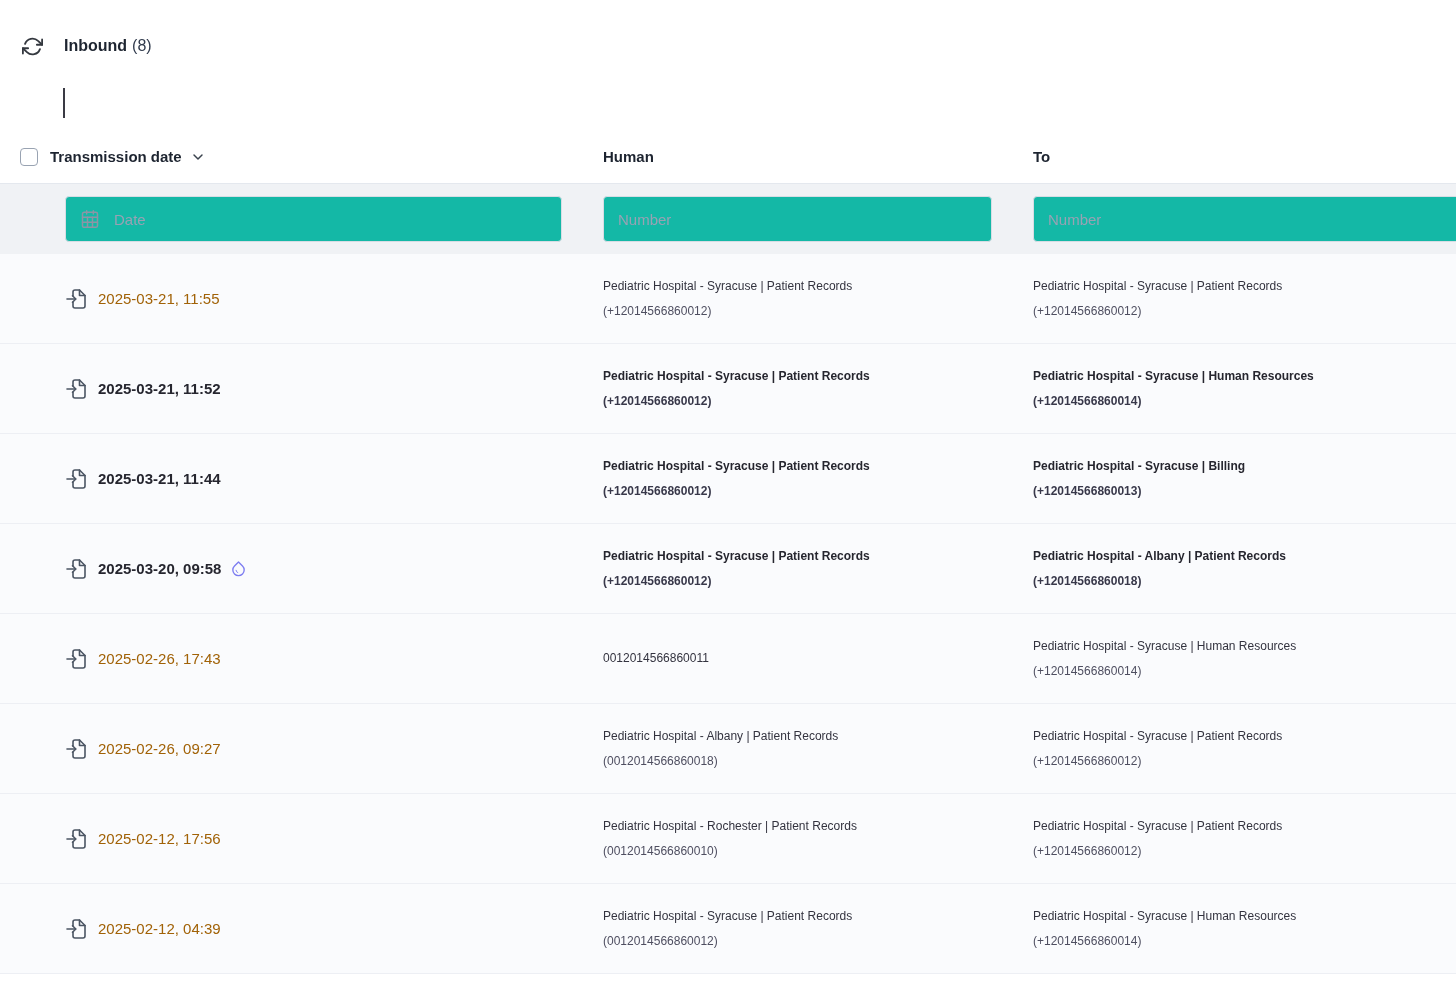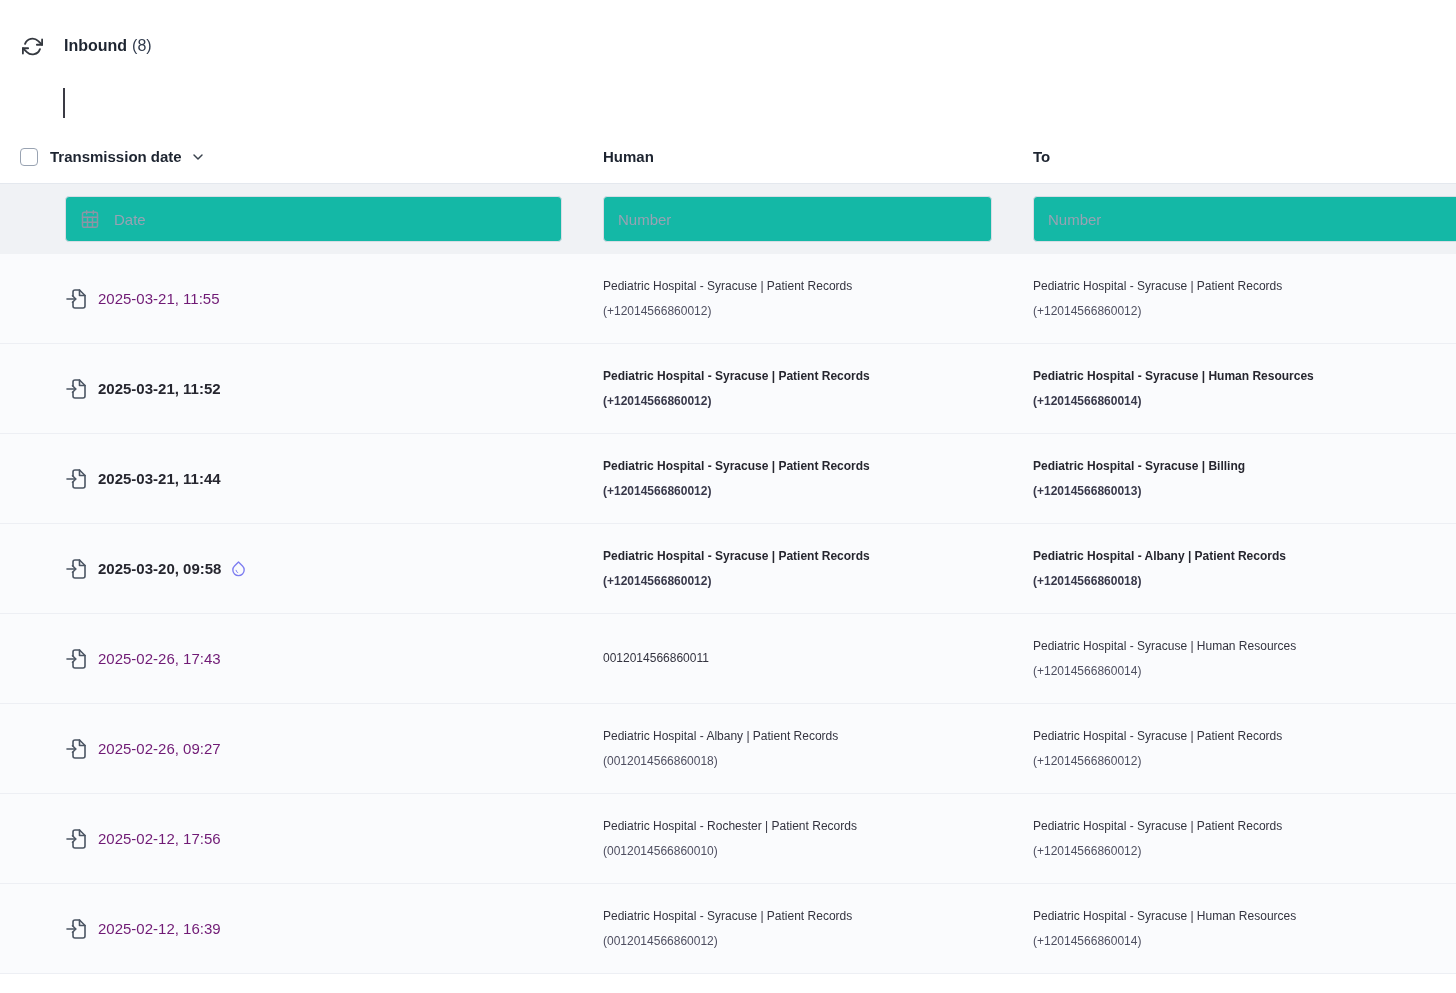--- a/index.html
+++ b/index.html
@@ -78,21 +78,21 @@
   .row {
     display: grid; grid-template-columns: 603px 430px 1fr;
     align-items: center;
     height: 90px;
     border-bottom: 1px solid #edeff4;
     background: #fafbfd;
     cursor: pointer;
   }
   .cell-date { display: flex; align-items: center; padding-left: 65px; font-size: 15px; }
   .fax-icon { color: #4b5563; margin-right: 11px; display: flex; flex: 0 0 auto; }
-  .date-text { color: #701a75; white-space: nowrap; }
+  .date-text { color: #a16207; white-space: nowrap; }
   .droplet { margin-left: 9px; display: flex; color: #7c7cf0; }
 
   .cell-two { font-size: 12px; line-height: 25px; padding-right: 24px; }
   .l-name { color: #33333f; }
   .l-num  { color: #4e4e60; }
 
   .row.unread .date-text, .row.unread .l-name, .row.unread .l-num { font-weight: 700; color: #26262f; }
   .row.unread .l-num { color: #38384a; }
 </style>
 </head>
@@ -334,21 +334,21 @@
   <div class="row">
     <div class="cell-date">
       <span class="fax-icon">
         <svg width="22" height="22" viewBox="0 0 22 22" fill="none" stroke="currentColor" stroke-width="1.6" stroke-linecap="round" stroke-linejoin="round">
           <path d="M8 8 V4 a2 2 0 0 1 2 -2 h4.5 L20 7.5 V18 a2 2 0 0 1 -2 2 h-8 a2 2 0 0 1 -2 -2 v-4"></path>
           <path d="M14.5 2 v5.5 H20"></path>
           <line x1="2" y1="11" x2="10.5" y2="11"></line>
           <path d="M7.5 7.8 L10.8 11 L7.5 14.2"></path>
         </svg>
       </span>
-      <span class="date-text">2025-02-12, 16:39</span>
+      <span class="date-text">2025-02-12, 04:39</span>
 
     </div>
     <div class="cell-two">
       <div class="l-name">Pediatric Hospital - Syracuse | Patient Records</div>
       <div class="l-num">(0012014566860012)</div>
     </div>
     <div class="cell-two">
       <div class="l-name">Pediatric Hospital - Syracuse | Human Resources</div>
       <div class="l-num">(+12014566860014)</div>
     </div>

